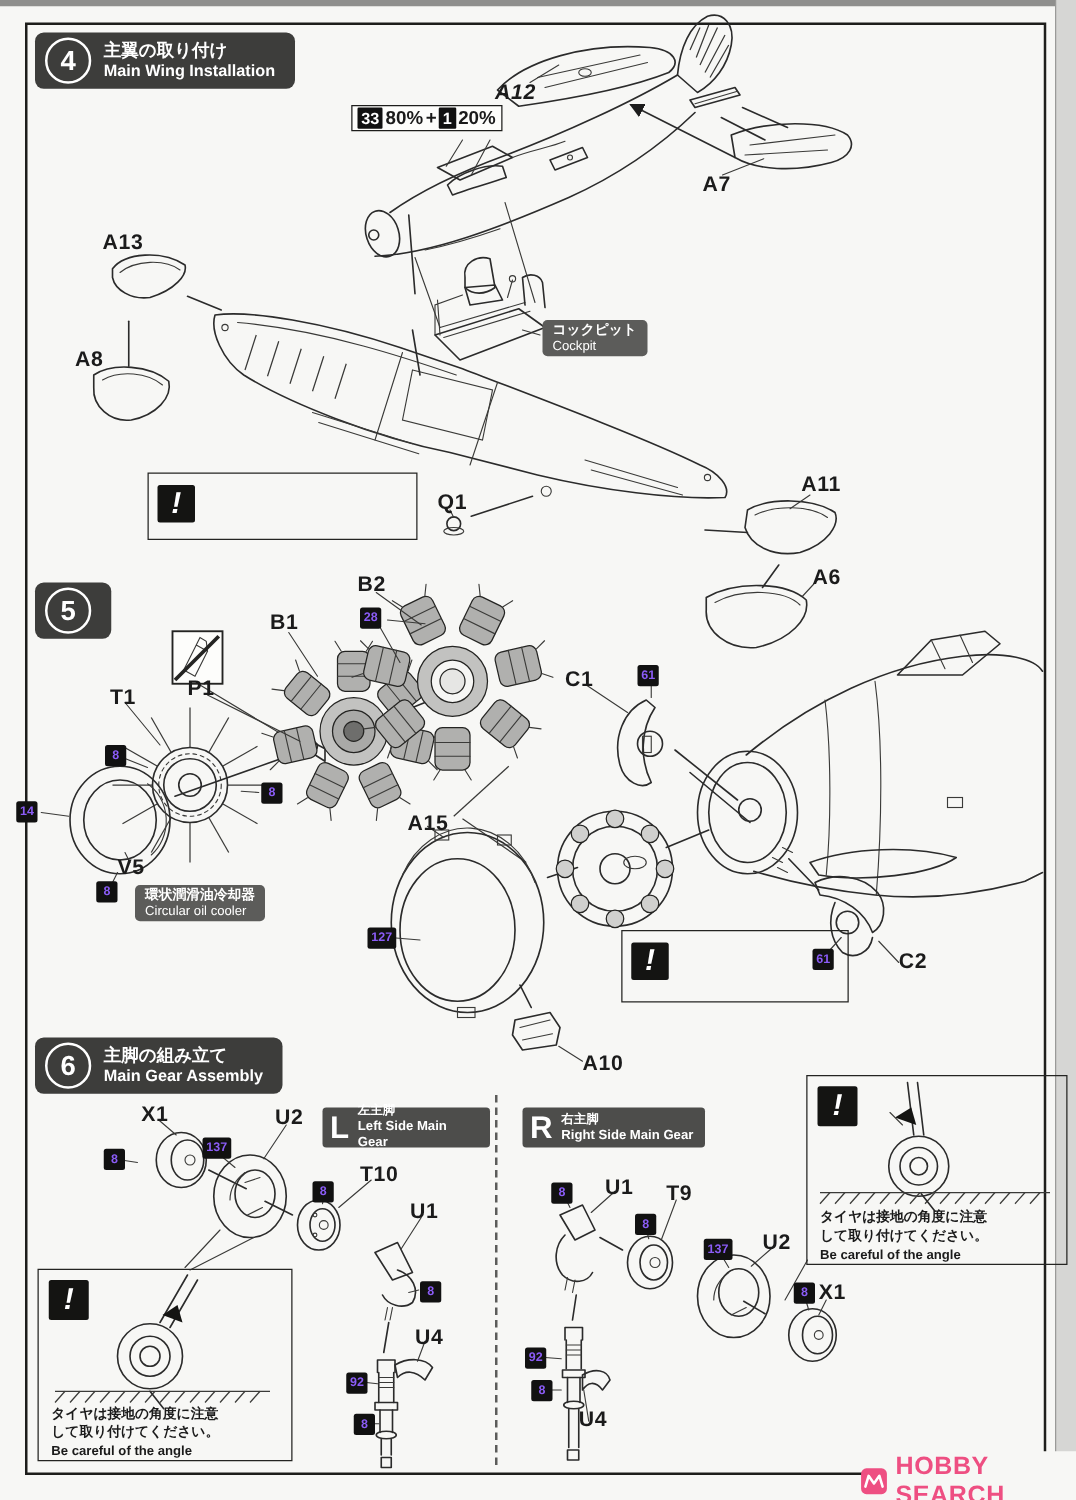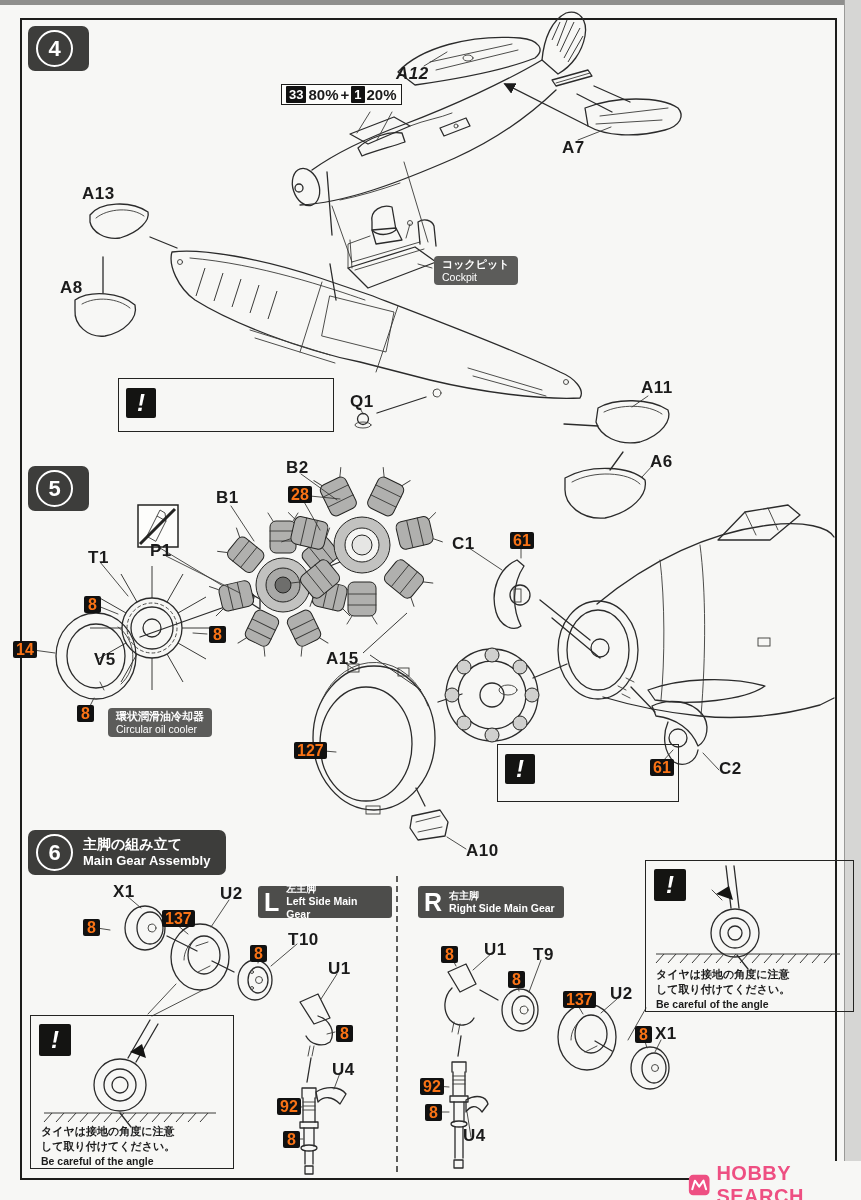--- a/index.html
+++ b/index.html
@@ -7,21 +7,21 @@
          font-family:"Liberation Sans","DejaVu Sans",sans-serif;color:#1b1b1b;}
   .edge-top{position:absolute;left:0;top:0;width:861px;height:5px;background:#8f8f8d;}
   .edge-right{position:absolute;right:0;top:0;width:16px;height:1200px;background:#d6d6d4;border-left:1px solid #9a9a98;}
   #frame{position:absolute;left:20px;top:18px;width:813px;height:1158px;border:2px solid #1d1d1b;}
   #art{position:absolute;left:0;top:0;z-index:2;}
   .ln{fill:none;stroke:#2b2b2b;stroke-width:1.3;stroke-linecap:round;stroke-linejoin:round;}
   .lt{fill:none;stroke:#3a3a38;stroke-width:0.9;stroke-linecap:round;}
   .hx{fill:none;stroke:#3a3a38;stroke-width:1;}
   
   .pl{position:absolute;z-index:4;font-size:17px;font-weight:bold;letter-spacing:0.5px;white-space:nowrap;}
-  .pb{position:absolute;z-index:4;background:#111;color:#f97316;font-size:16px;font-weight:bold;
+  .pb{position:absolute;z-index:4;background:#111;color:#8b5cf6;font-size:10px;font-weight:bold;
       padding:0 3px;min-width:11px;text-align:center;border-radius:2px;line-height:17px;height:17px;}
   .hdr{position:absolute;z-index:4;background:#3d3d3b;border-radius:7px;display:flex;align-items:center;
        gap:10px;padding:4px 16px 4px 8px;color:#fff;}
   .hnum{width:33px;height:33px;border:2.5px solid #fff;border-radius:50%;display:flex;align-items:center;
         justify-content:center;font-size:22px;font-weight:bold;flex:0 0 auto;}
   .hjp{font-size:14px;font-weight:bold;line-height:1.2;}
   .hen{font-size:13px;font-weight:bold;line-height:1.2;}
   .mix{position:absolute;z-index:4;background:#fdfdfb;border:1.5px solid #1d1d1b;display:inline-flex;
        align-items:center;gap:2px;padding:1px 4px;font-size:15px;font-weight:bold;}
   .pbi{background:#111;color:#fff;padding:0 3px;line-height:17px;font-size:13px;border-radius:1px;}
@@ -492,20 +492,24 @@
       <line x1="644" y1="1038" x2="647" y2="1048"></line>
       <line x1="661" y1="1040" x2="655" y2="1052"></line>
       <line x1="436" y1="1086" x2="449" y2="1087"></line>
       <line x1="438" y1="1112" x2="449" y2="1112"></line>
       <line x1="471" y1="1137" x2="467" y2="1112"></line>
     </g>
   </svg>
 
   <div class="hdr" style="left:28px;top:26px;">
     <div class="hnum">4</div>
+    <div>
+        <div class="hjp">主翼の取り付け</div>
+         <div class="hen">Main Wing Installation</div>
+      </div>
   </div>
   <div class="hdr" style="left:28px;top:466px;">
     <div class="hnum">5</div>
   </div>
   <div class="hdr" style="left:28px;top:830px;">
     <div class="hnum">6</div>
     <div>
         <div class="hjp">主脚の組み立て</div>
          <div class="hen">Main Gear Assembly</div>
       </div>
@@ -537,21 +541,21 @@
   </div>
 
   <span class="pl" style="left:216px;top:488px;">B1</span>
   <span class="pl" style="left:286px;top:458px;">B2</span>
   <span class="pb" style="left:288px;top:486px;">28</span>
   <span class="pl" style="left:150px;top:541px;">P1</span>
   <span class="pl" style="left:88px;top:548px;">T1</span>
   <span class="pb" style="left:84px;top:596px;">8</span>
   <span class="pb" style="left:209px;top:626px;">8</span>
   <span class="pb" style="left:13px;top:641px;">14</span>
-  <span class="pl" style="left:94px;top:650px;text-align:center;">V5</span>
+  <span class="pl" style="left:94px;top:684px;text-align:center;">V5</span>
   <span class="pb" style="left:77px;top:705px;">8</span>
   <div class="tag" style="left:96px;top:708px;margin-left:12px;">
     <div class="tjp">環状潤滑油冷却器</div>
     <div class="ten">Circular oil cooler</div>
   </div>
   <span class="pl" style="left:326px;top:649px;">A15</span>
   <span class="pb" style="left:294px;top:742px;">127</span>
   <span class="pl" style="left:466px;top:841px;">A10</span>
   <span class="pl" style="left:452px;top:534px;">C1</span>
   <span class="pb" style="left:510px;top:532px;">61</span>

